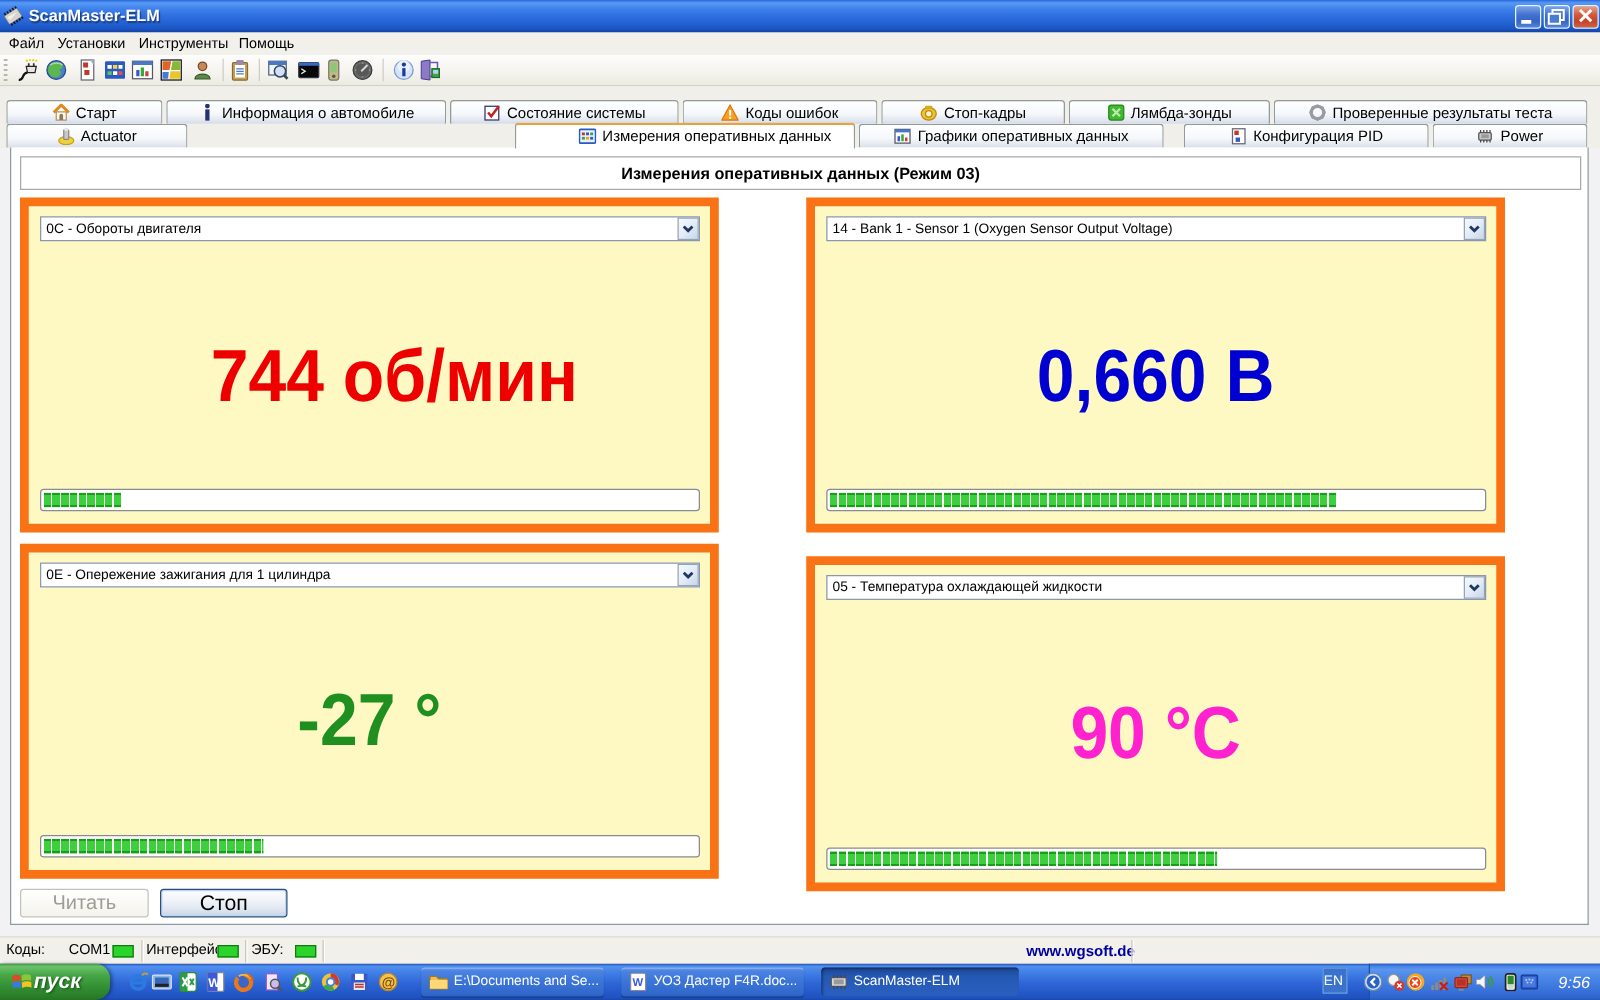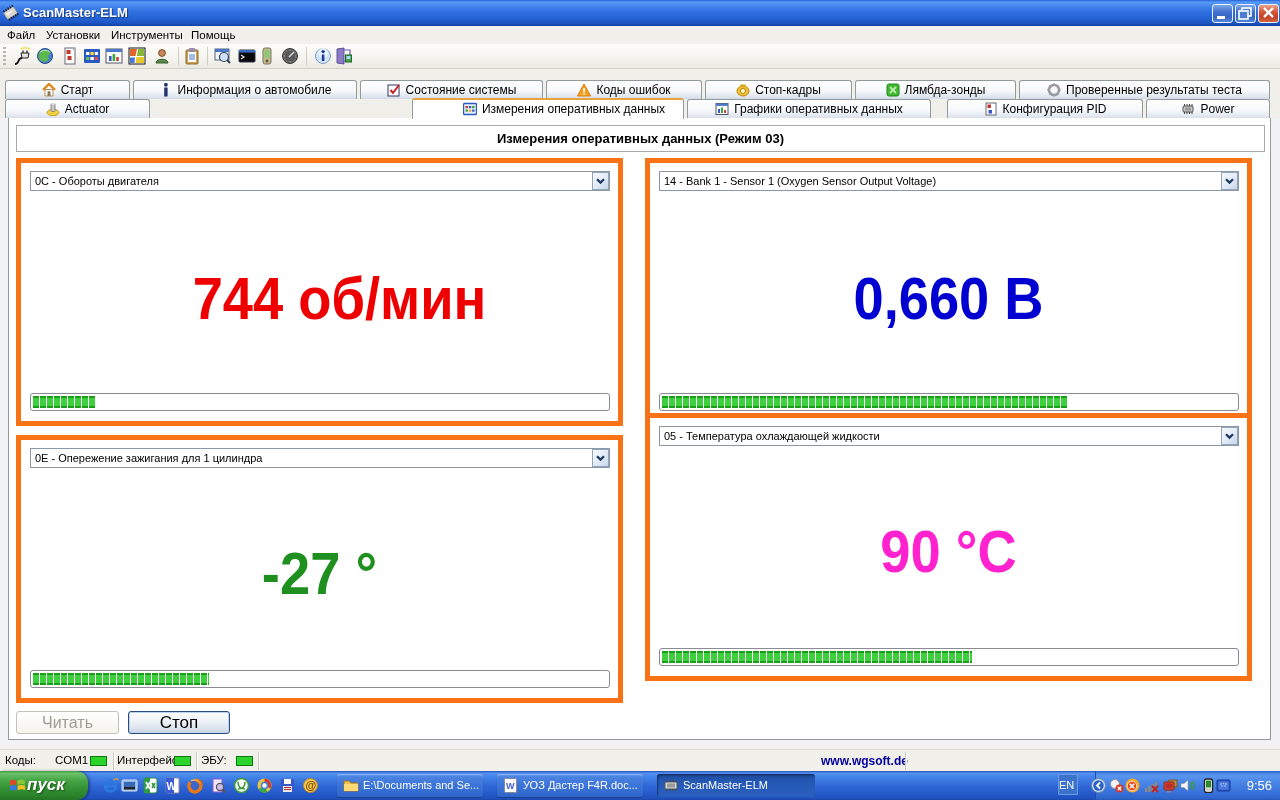--- a/index.html
+++ b/index.html
@@ -36,21 +36,21 @@
 #activetab { position:absolute; top:29px; height:21px; background:#ffffff;
   border-left:1px solid #919b9c; border-right:1px solid #919b9c;
   border-top:2px solid #e8a33d; border-radius:3px 3px 0 0; font-size:12px; z-index:5; text-align:center; }
 #activetab .lbl { position:relative; top:2px;padding-left:32px; }
 .ticon { display:inline-block; width:14px; height:14px; vertical-align:-3px; margin-right:5px; }
 
 #page { left:8px; top:118px; width:1263px; height:622px; background:#fff;
   border-left:1px solid #919b9c; border-right:1px solid #919b9c; border-bottom:1px solid #919b9c; }
 #hdrbox { left:16px; top:125px; width:1249px; height:27px; border:1px solid #a9a9a9;
   font-size:13px; font-weight:bold; text-align:center; line-height:25px; background:#fff; }
-.panel { border:5px solid #f97316; background:#ffffff; width:607px; height:268px; }
+.panel { border:7px solid #f97316; background:#fef9c3; width:559px; height:268px; }
 .combo { position:absolute; left:9px; top:8px; right:8px; height:20px; background:#fff;
   border:1px solid #8a98a8; font-size:11px; color:#000; line-height:18px; padding-left:4px; }
 .cbtn { position:absolute; right:0px; top:0px; width:17px; height:18px;
   background:linear-gradient(135deg,#f5f9fd 0%,#e4ecf7 50%,#c6d6ec 100%);
   border:1px solid #93a4b5; }
 .bigval { position:absolute; left:0; width:100%; text-align:center; font-weight:bold; font-size:59px; transform:scaleX(0.92); }
 .pbar { position:absolute; left:9px; right:8px; bottom:10px; height:18px; background:#fff;
   border:1px solid #8a8a92; border-radius:3px; padding:2px 2px; }
 .pfill { height:12px; background:linear-gradient(180deg,#17a017 0 2px,#3ecf3e 2px 10px,#17a017 10px 12px);
   -webkit-mask-image:repeating-linear-gradient(90deg,#000 0 6px,transparent 6px 7px); }
@@ -74,21 +74,21 @@
 #startbtn .stxt { position:absolute; left:27px; top:4px; color:#fff; font-size:17px; font-weight:bold; font-style:italic; text-shadow:1px 1px 2px #145014; }
 .ql { position:absolute; top:6px; width:17px; height:17px; }
 .taskbtn { position:absolute; top:3px; height:23px; border-radius:3px; color:#fff; font-size:11px;
   background:linear-gradient(180deg,#71a2ec 0%,#4a83e0 12%,#3b74d8 50%,#3268cc 90%,#2e62c4 100%);
   box-shadow:inset 0 1px 0 #8ab2f2, 0 1px 1px rgba(0,0,0,.25); }
 .taskbtn .tt { position:absolute; left:26px; top:5px; white-space:nowrap; overflow:hidden; }
 #task3 { background:linear-gradient(180deg,#1c4694 0%,#2458b4 30%,#2a60c0 100%); box-shadow:inset 1px 1px 2px rgba(0,0,0,.45); }
 #tray { position:absolute; right:0; top:0; width:185px; height:29px;
   background:linear-gradient(180deg,#255cc8 0%,#4a87e8 8%,#5a95ee 16%,#4c88e8 35%,#3a74dc 70%,#2e66cc 93%,#2558b8 100%); border-left:1px solid #1d4da8; }
 #enbox { position:absolute; left:-38px; top:3px; width:20px; height:21px; background:#3a72cc; border:1px solid #6a9ae0; color:#fff; font-size:11px; line-height:20px; }
-#clock { position:absolute; right:8px; top:7px; color:#fff; font-size:13px; }
+#clock { position:absolute; right:8px; top:7px; color:#fff; font-size:13px;font-style:italic; }
 .tri { position:absolute; top:7px; width:15px; height:15px; }
 </style>
 </head>
 <body>
 <div class="abs" id="titlebar">
   <svg style="position:absolute;left:2px;top:5px" width="17" height="16" viewBox="0 0 17 16">
     <g transform="rotate(-33 8.5 8)">
         <rect x="2.5" y="4" width="12" height="8" rx="1" fill="#d8d4cc" stroke="#777" stroke-width="0.6"></rect>
     <path d="M4 6 l9 1 -8 2z" fill="#f4f2ee"></path>
     <g stroke="#10182a" stroke-width="1.3">
@@ -306,21 +306,21 @@
 </div>
 <div class="abs panel" style="left:16px;top:435px">
   <div class="combo">0E - Опережение зажигания для 1 цилиндра<div class="cbtn"><svg width="15" height="16" viewBox="0 0 15 16">
           <path d="M4 6.2 L7.5 9.6 L11 6.2" fill="none" stroke="#1e3a62" stroke-width="2.3"></path>
         </svg></div></div>
   <div class="bigval" style="top:100px;color:#1f8f1f">-27 °</div>
   <div class="pbar">
       <div class="pfill" style="width:176px"></div>
     </div>
 </div>
-<div class="abs panel" style="left:645px;top:413px">
+<div class="abs panel" style="left:645px;top:445px">
   <div class="combo">05 - Температура охлаждающей жидкости<div class="cbtn"><svg width="15" height="16" viewBox="0 0 15 16">
           <path d="M4 6.2 L7.5 9.6 L11 6.2" fill="none" stroke="#1e3a62" stroke-width="2.3"></path>
         </svg></div></div>
   <div class="bigval" style="top:100px;color:#ff22ce">90 °C</div>
   <div class="pbar">
       <div class="pfill" style="width:310px"></div>
     </div>
 </div>
 
 <div class="abs" id="btnread">Читать</div>

